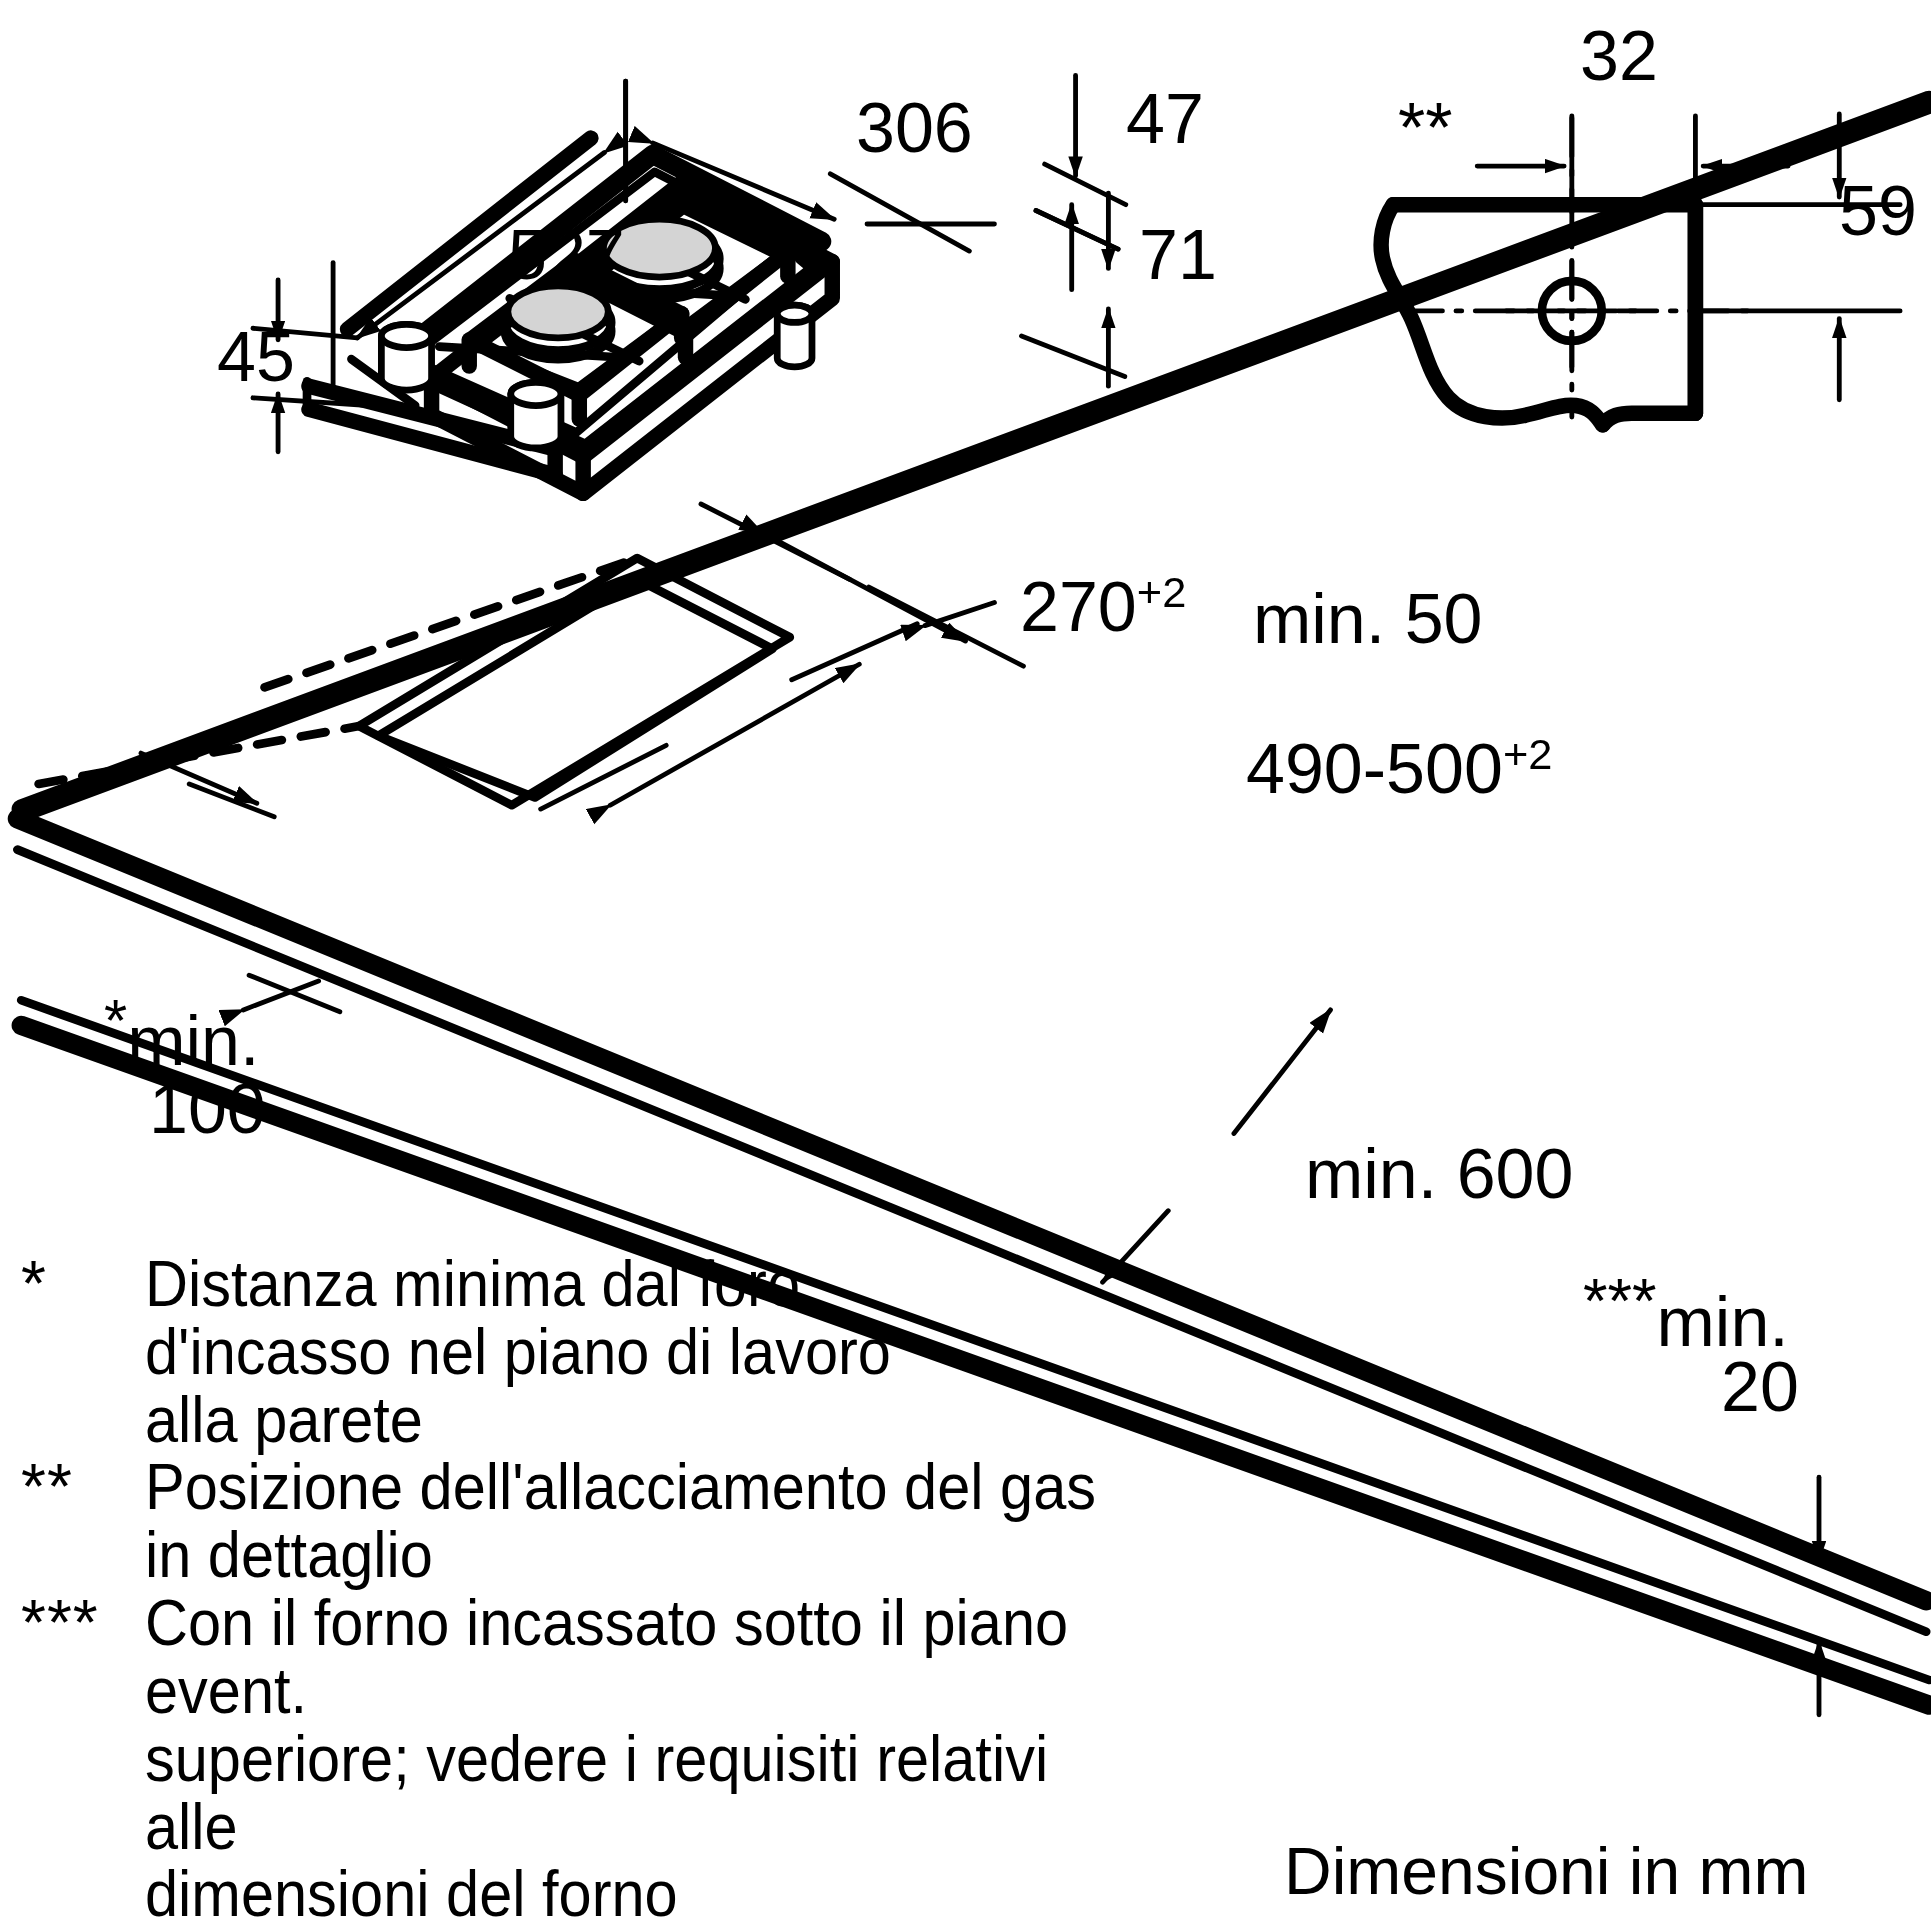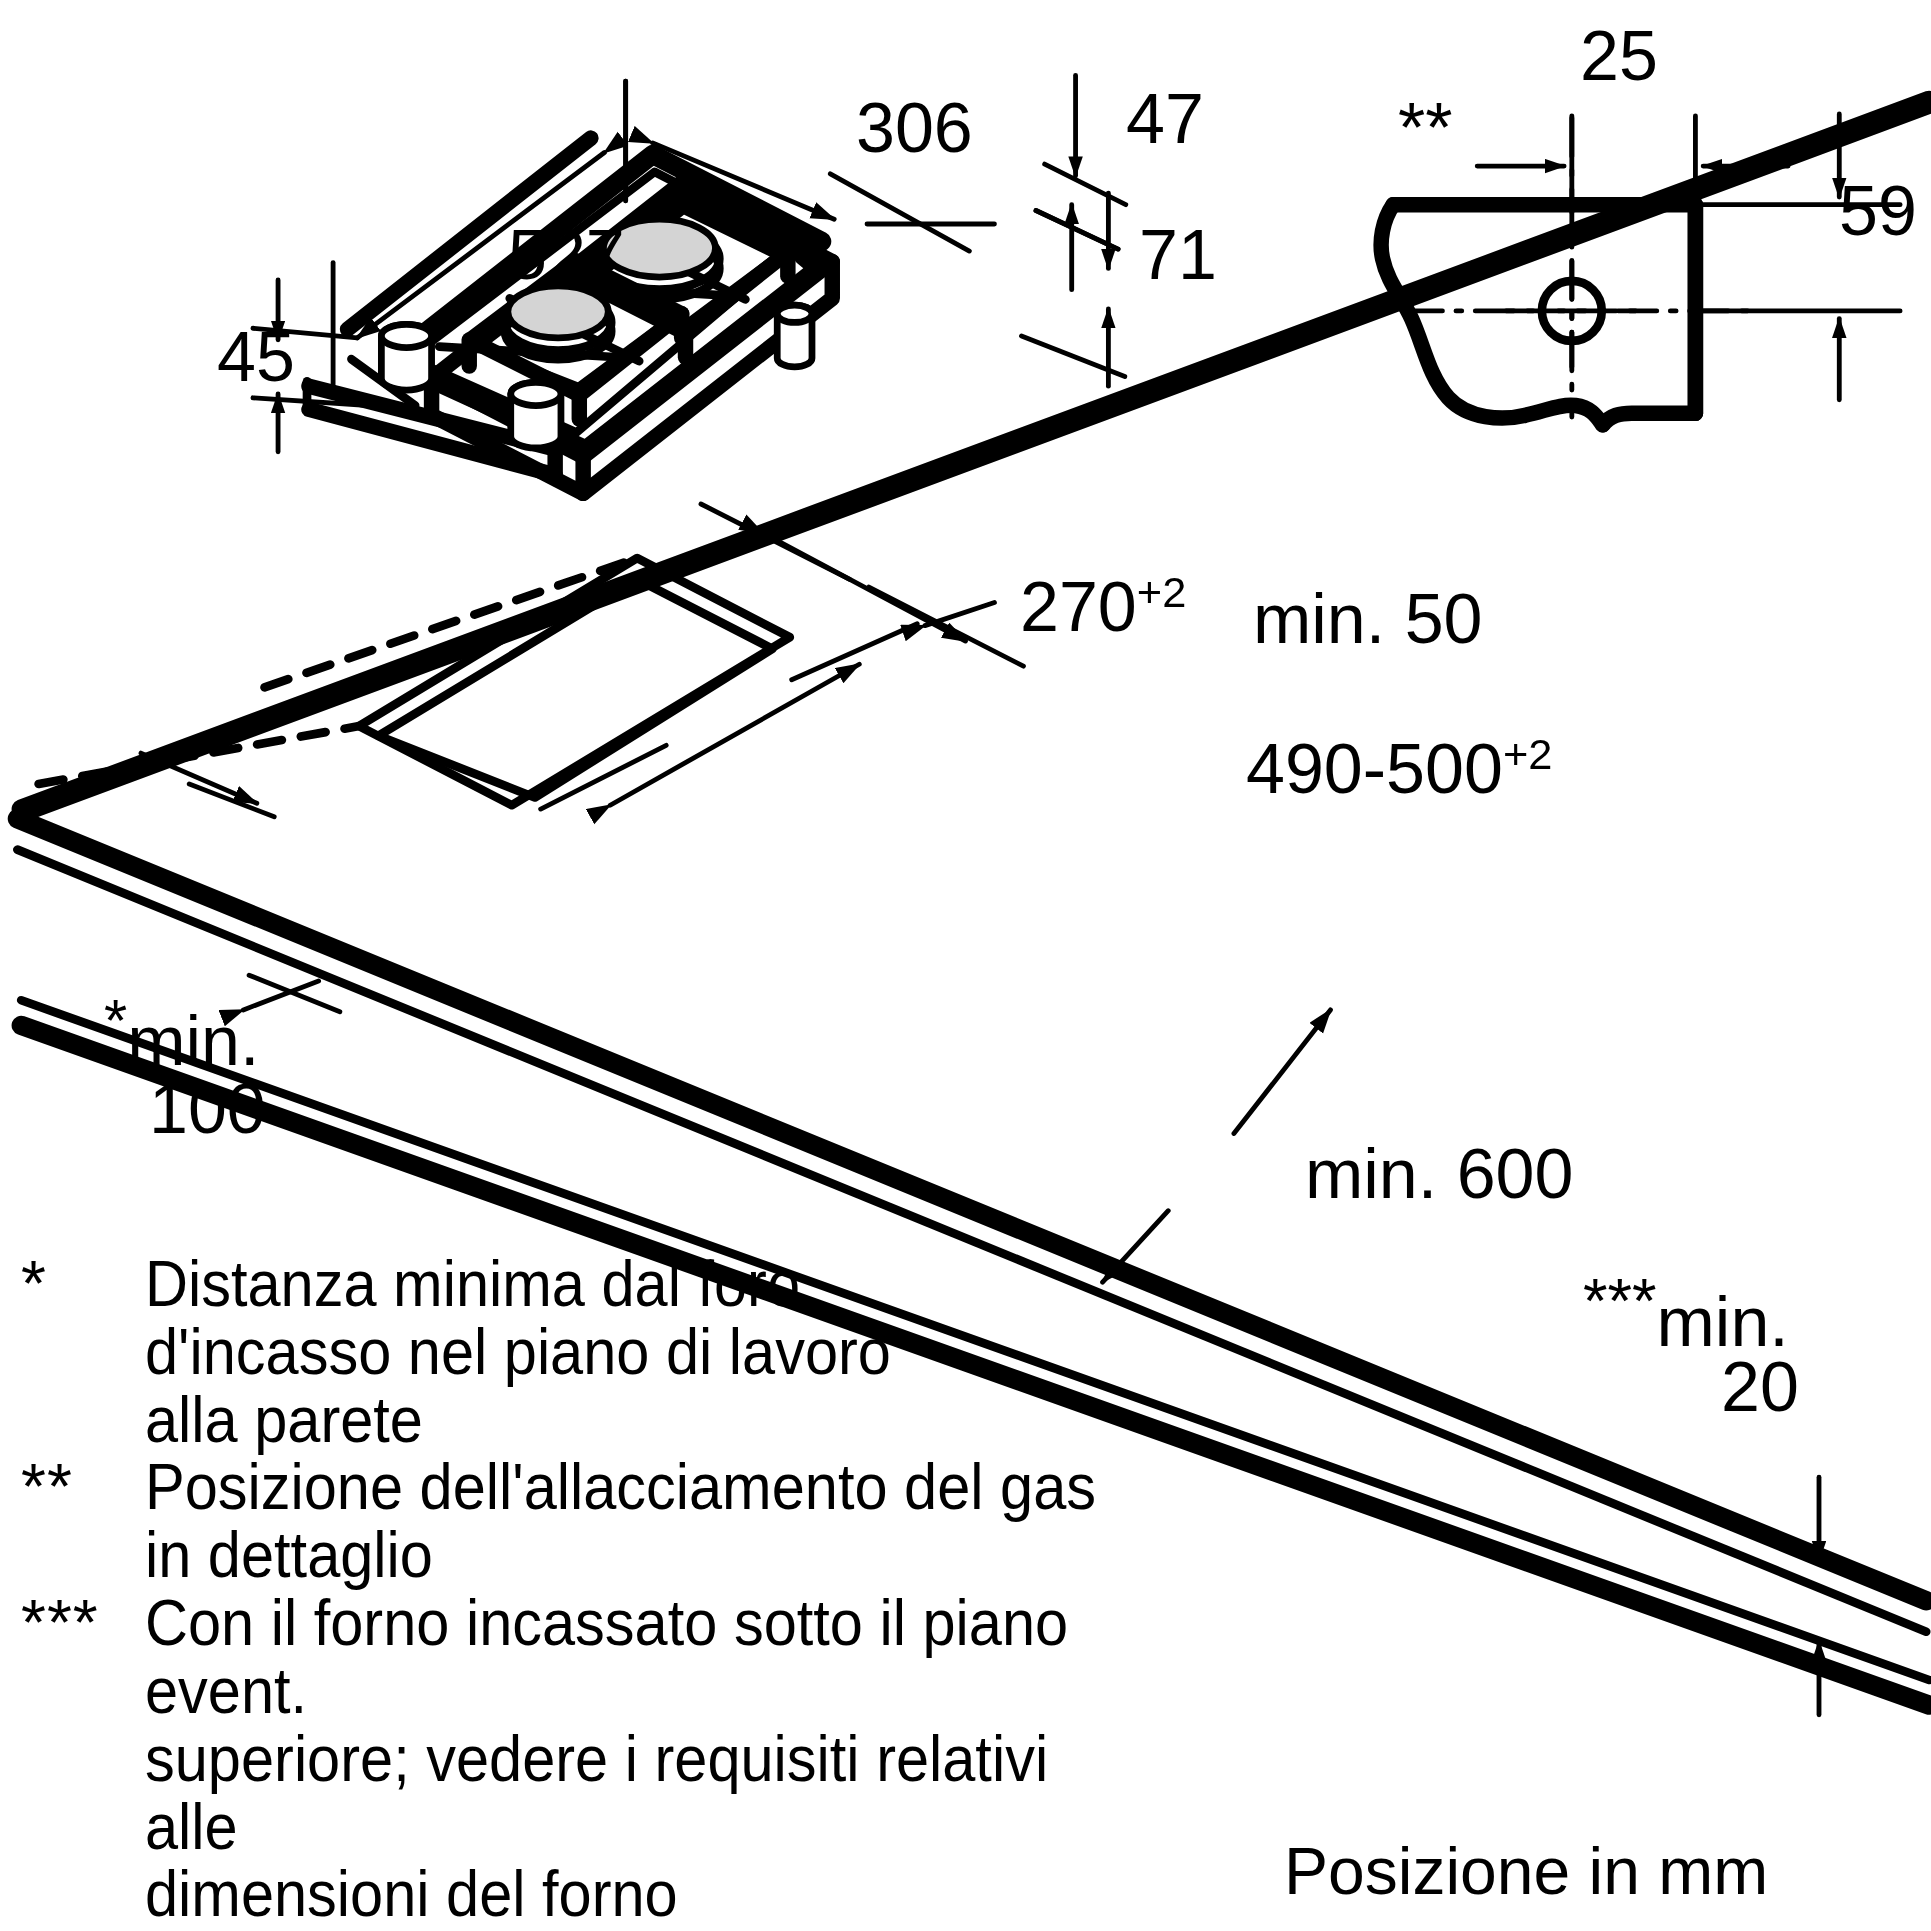--- a/index.html
+++ b/index.html
@@ -295,21 +295,21 @@
   <div class="dim d-lg" style="left:508px; top:220px;">527</div>
 
   <div class="dim d-lg" style="left:856px; top:93px;">306</div>
 
   <div class="dim d-lg" style="left:1126px; top:84px;">47</div>
 
   <div class="dim d-lg" style="left:1139px; top:220px;">71</div>
 
   <div class="dim d-lg" style="left:217px; top:322px;">45</div>
 
-  <div class="dim d-lg" style="left:1580px; top:21px;">25</div>
+  <div class="dim d-lg" style="left:1580px; top:21px;">32</div>
 
   <div class="dim d-lg" style="left:1839px; top:176px;">59</div>
 
   <div class="dim d-lg" style="left:1398px; top:93px;">**</div>
 
   <div class="dim d-lg" style="left:1020px; top:572px;">
     <span>270</span><sup>+2</sup>
   </div>
 
   <div class="dim d-lg" style="left:1246px; top:734px;">
@@ -352,16 +352,16 @@
     <div class="note-row">
       <div class="note-mark">***</div>
       <div class="note-text">
         <div>Con il forno incassato sotto il piano event.</div>
         <div>superiore; vedere i requisiti relativi alle</div>
         <div>dimensioni del forno</div>
       </div>
     </div>
   </div>
 
-  <div class="footer-units">Posizione in mm</div>
+  <div class="footer-units">Dimensioni in mm</div>
 
 </div>
 
 
 </body></html>

